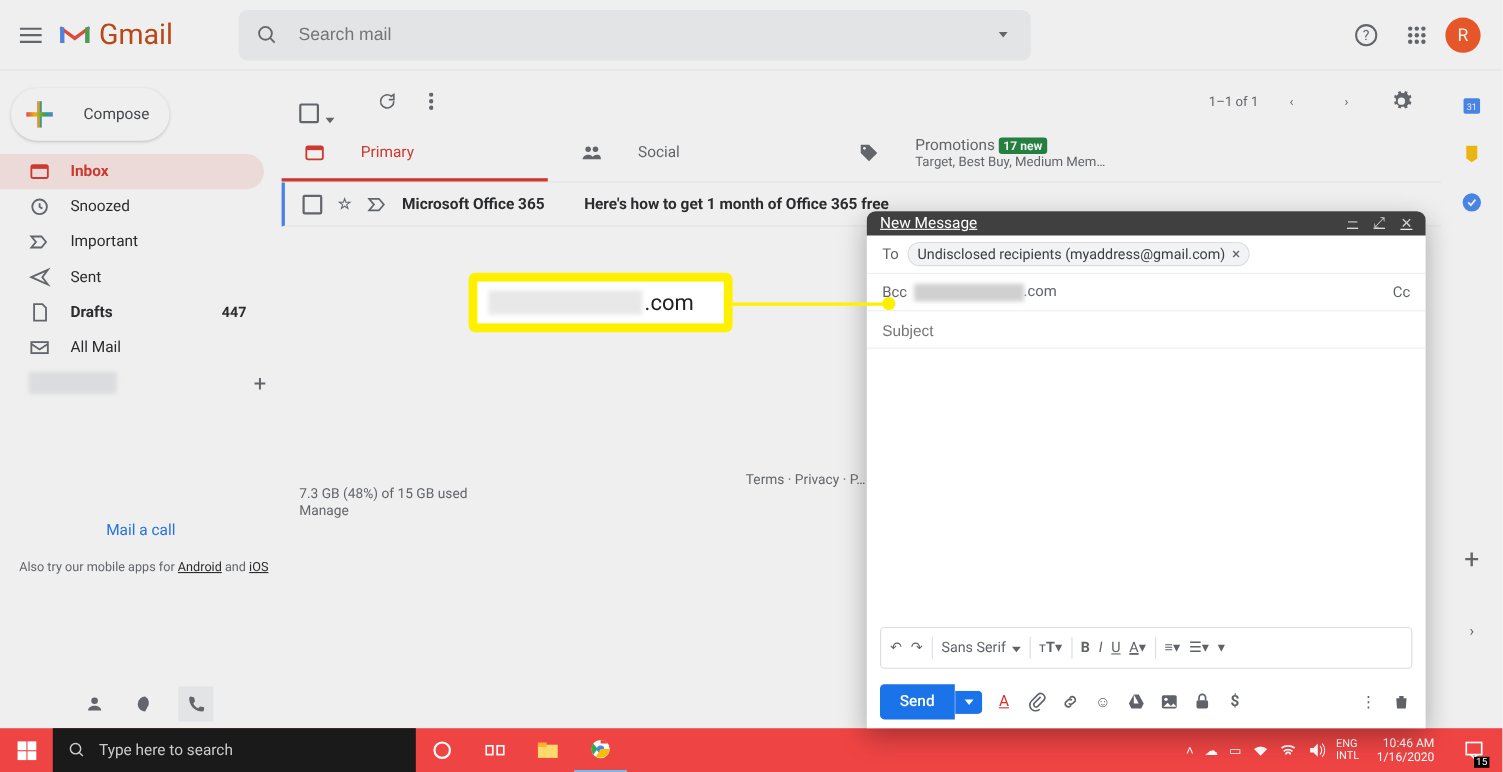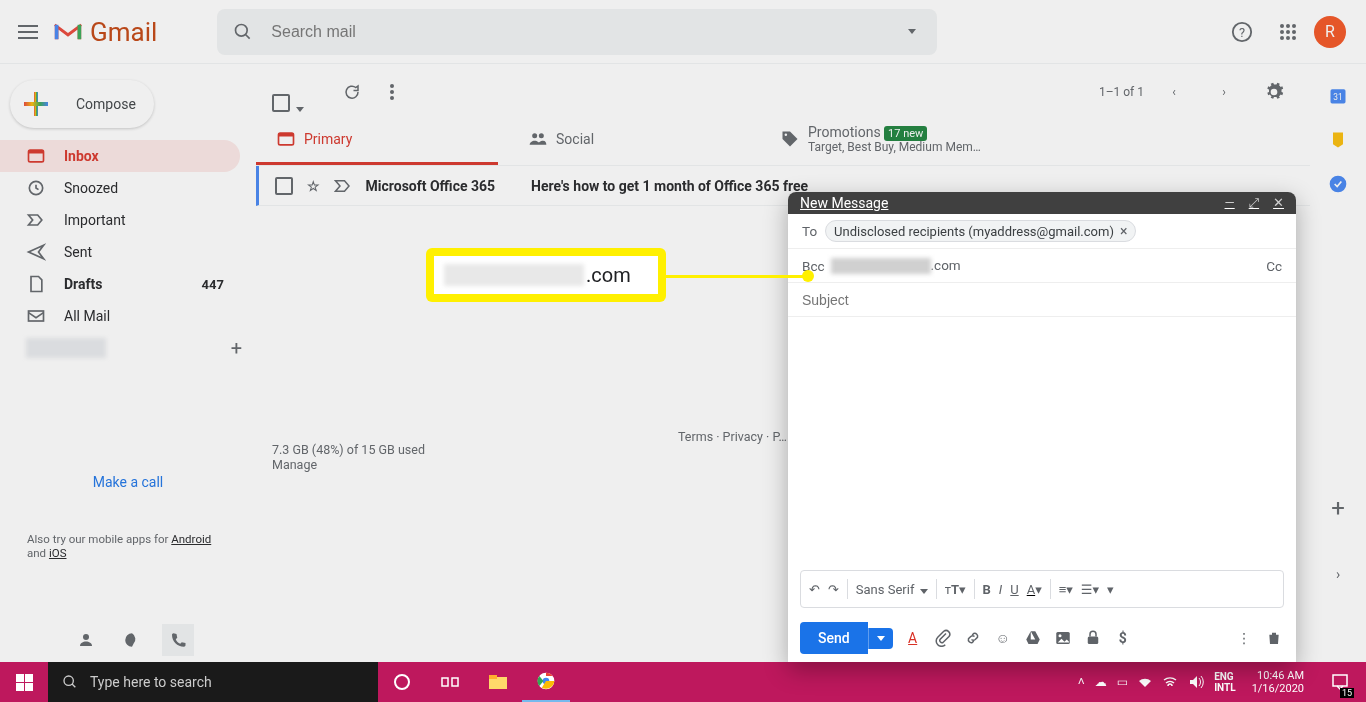--- a/index.html
+++ b/index.html
@@ -30,38 +30,38 @@
   .compose-plus::after{top:10px;left:0;height:4px;width:24px;}
   .compose span{font-size:14px;color:#3c4043;}
   .nav-item { height:32px; display:flex; align-items:center; padding-left:26px; gap:18px; border-radius:0 16px 16px 0; margin-right:16px; cursor:pointer; color:#202124;}
   .nav-item.active{ background:#fce8e6; color:#d93025; font-weight:700;}
   .nav-item .cnt{ margin-left:auto; padding-right:16px; font-size:13px;}
   .nav-item svg{width:20px;height:20px;}
   .nav-item.bold{font-weight:700;}
   .label-row { height:32px; display:flex; align-items:center; padding:0 14px 0 26px; color:#5f6368;}
   .label-row .sw{ width:80px;height:20px; background:#e8eaed; filter:blur(2px);}
   .make-call { text-align:center; color:#1a73e8; font-size:14px; margin-top:110px; cursor:pointer;}
-  .mobile-apps { text-align:left; font-size:11.5px; color:#5f6368; margin-top:42px; padding:0 27px;}
+  .mobile-apps { text-align:right; font-size:11.5px; color:#5f6368; margin-top:18px; padding:0 12px;}
   .mobile-apps a{color:#202124;text-decoration:underline;}
   .hangouts { position:absolute; bottom:6px; left:70px; display:flex; gap:14px; color:#5f6368;}
   .hangouts .tab{width:32px;height:32px;display:flex;align-items:center;justify-content:center;cursor:pointer;}
   .hangouts .tab.sel{background:#f1f3f4;}
   
   .main { flex:1; position:relative;}
   .toolbar { height:48px; display:flex; align-items:flex-end; padding:0 16px;}
   .toolbar .selbox{width:18px;height:18px;border:2px solid #5f6368;border-radius:2px;margin-right:4px;}
   .caret{width:0;height:0;border-left:4px solid transparent;border-right:4px solid transparent;border-top:5px solid #5f6368;margin-left:2px;}
   .toolbar-r{margin-left:auto;display:flex;align-items:center;gap:10px;color:#5f6368;font-size:12px;}
   
   .tabs{height:54px;display:flex;border-bottom:1px solid #f1f3f4;}
-  .tab-item{width:252px;display:flex;align-items:center;gap:8px;padding-left:20px;color:#5f6368;cursor:pointer;position:relative;}
+  .tab-item{width:252px;display:flex;align-items:center;gap:32px;padding-left:20px;color:#5f6368;cursor:pointer;position:relative;}
   .tab-item.active{color:#d93025;}
   .tab-item.active::after{content:'';position:absolute;left:0;right:10px;bottom:0;height:3px;background:#d93025;}
   .tab-item .sub{font-size:12px;color:#5f6368;}
-  .badge{background:#188038;color:#fff;font-size:11px;padding:1px 4px;border-radius:3px;font-weight:400;}
+  .badge{background:#188038;color:#fff;font-size:11px;padding:1px 4px;border-radius:3px;font-weight:700;}
   
   .email-row{height:40px;display:flex;align-items:center;padding-left:16px;border-bottom:1px solid #f1f3f4;border-left:3px solid #4285f4;gap:14px;font-weight:700;}
   .email-row .chk{width:18px;height:18px;border:2px solid #5f6368;border-radius:2px;}
   .email-row .star{color:#5f6368;}
   .email-row .subj{font-weight:700;margin-left:22px;}
   
   .footer-storage{position:absolute;bottom:190px;left:16px;font-size:12.5px;color:#5f6368;}
   .footer-links{position:absolute;bottom:218px;left:422px;font-size:12.5px;color:#5f6368;}
   .footer-links span{cursor:pointer;}
   
@@ -95,21 +95,21 @@
   
   
   .callout{position:absolute;left:426px;top:248px;z-index:60;}
   .co-box{width:240px;height:54px;background:#fff000;border-radius:6px;padding:8px;}
   .co-inner{background:#fff;height:100%;display:flex;align-items:center;padding-left:10px;font-size:20px;}
   .co-blur{display:inline-block;width:140px;height:22px;background:#e8e8e8;filter:blur(2px);margin-right:2px;}
   .co-line{position:absolute;left:240px;top:27px;width:142px;height:3px;background:#fff000;}
   .co-dot{position:absolute;left:376px;top:22px;width:12px;height:12px;border-radius:50%;background:#fff000;}
   
   
-  .taskbar{position:absolute;left:0;right:0;bottom:0;height:40px;background:#be185d;display:flex;align-items:center;color:#fff;font-size:12px;}
+  .taskbar{position:absolute;left:0;right:0;bottom:0;height:40px;background:#ef4444;display:flex;align-items:center;color:#fff;font-size:12px;}
   .win-start{width:48px;height:40px;display:flex;align-items:center;justify-content:center;cursor:pointer;}
   .win-grid{display:grid;grid-template-columns:8px 8px;grid-template-rows:8px 8px;gap:1px;}
   .win-grid div{background:#fff;}
   .tb-search{width:330px;height:40px;background:#1a1a1a;display:flex;align-items:center;padding-left:14px;color:#ccc;gap:12px;font-size:14px;}
   .tb-icons{display:flex;}
   .tb-ic{width:48px;height:40px;display:flex;align-items:center;justify-content:center;cursor:pointer;}
   .tb-tray{margin-left:auto;display:flex;align-items:center;gap:10px;padding-right:6px;color:#fff;}
   .tb-time{text-align:right;font-size:11px;line-height:13px;padding:0 6px;}
   .tb-notif{width:40px;height:40px;display:flex;align-items:center;justify-content:center;position:relative;}
   .tb-notif .bcount{position:absolute;bottom:4px;right:6px;background:#000;font-size:9px;padding:0 2px;}
@@ -217,21 +217,21 @@
         <svg viewBox="0 0 24 24">
             <rect x="3" y="6" width="18" height="12" fill="none" stroke="#5f6368" stroke-width="2"></rect>
             <path d="M3 8l9 6 9-6" stroke="#5f6368" stroke-width="2" fill="none"></path>
           </svg>
         <span>All Mail</span>
       </div>
       <div class="label-row">
         <span class="sw"></span>
         <span style="margin-left:auto;font-size:20px;color:#5f6368;cursor:pointer;">+</span>
       </div>
-      <div class="make-call">Make a call</div>
+      <div class="make-call">Mail a call</div>
       <div class="mobile-apps">
         <span>Also try our mobile apps for </span><a>Android</a><span> and </span><a>iOS</a>
       </div>
       <div class="hangouts">
         <div class="tab">
             <svg width="18" height="18" viewBox="0 0 24 24" fill="#5f6368">
               <circle cx="12" cy="8" r="4"></circle>
               <path d="M4 20c0-4 4-6 8-6s8 2 8 6z"></path>
             </svg>
           </div>
@@ -510,21 +510,21 @@
         <svg width="16" height="12" fill="none" stroke="#fff" stroke-width="1.5">
           <path d="M2 4a10 10 0 0112 0M4 7a6 6 0 018 0M6 10a2 2 0 014 0"></path>
         </svg>
       </span>
     <span>
         <svg width="16" height="14" fill="#fff">
           <path d="M2 5h3l4-4v12l-4-4H2z"></path>
           <path d="M11 3a6 6 0 010 8M13 1a9 9 0 010 12" fill="none" stroke="#fff"></path>
         </svg>
       </span>
-    <div style="font-size:10px;line-height:11px;font-weight:bold;">
+    <div style="font-size:10px;line-height:11px;">
       <div>ENG</div>
         <div>INTL</div>
     </div>
     <div class="tb-time">
       <div>10:46 AM</div>
         <div>1/16/2020</div>
     </div>
     <div class="tb-notif">
       <svg width="18" height="18" fill="none" stroke="#fff" stroke-width="1.5">
           <rect x="2" y="2" width="14" height="11"></rect>

